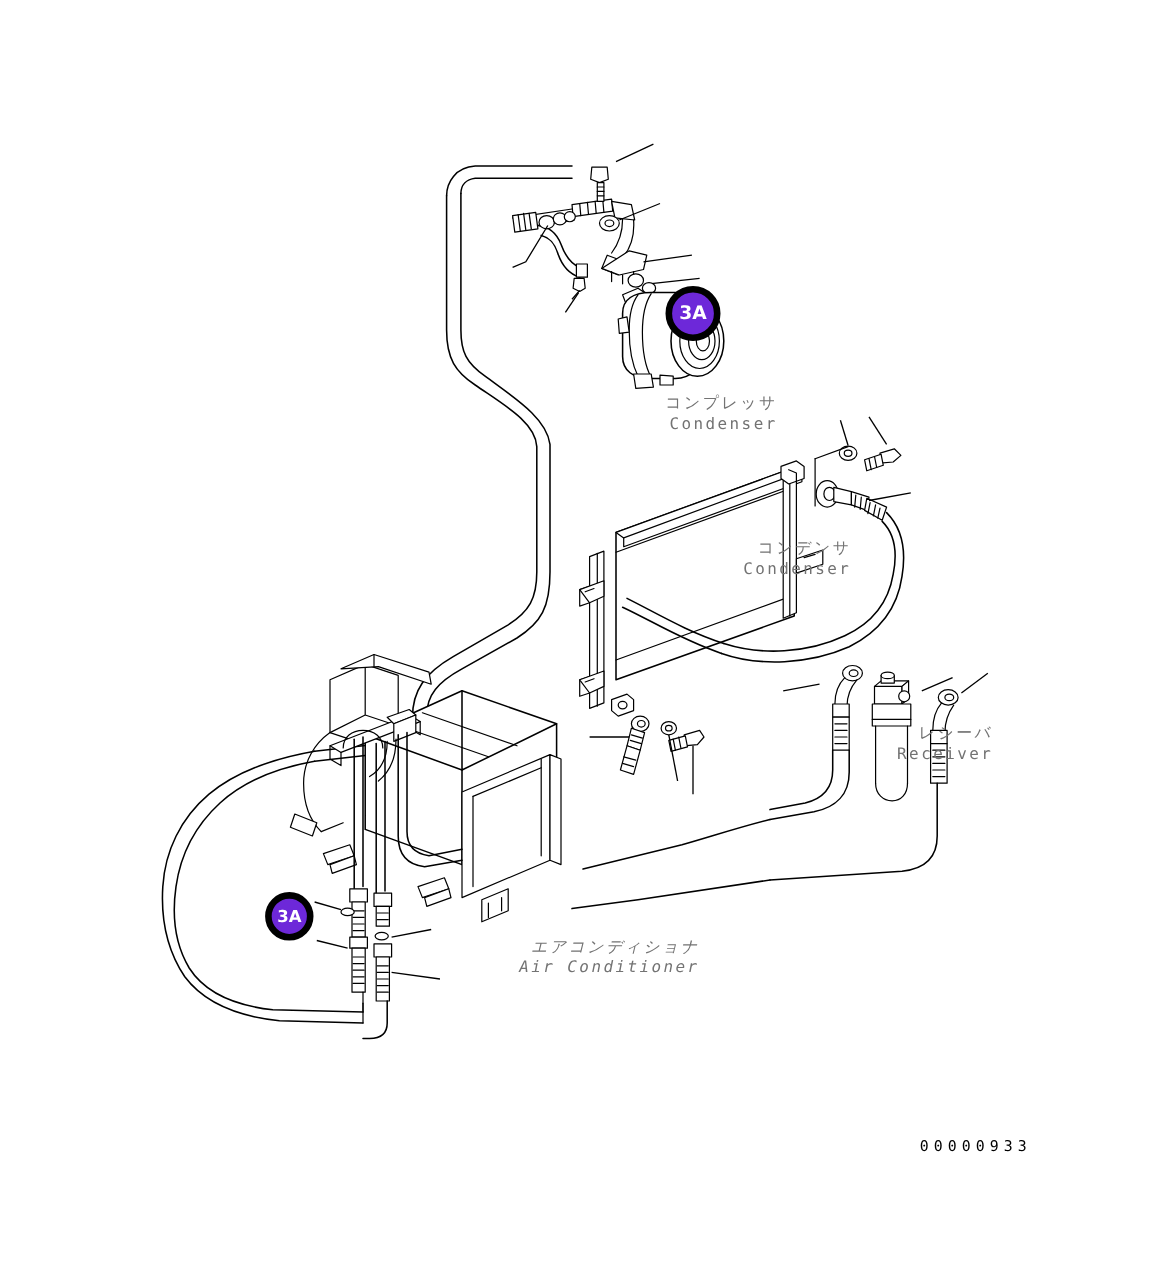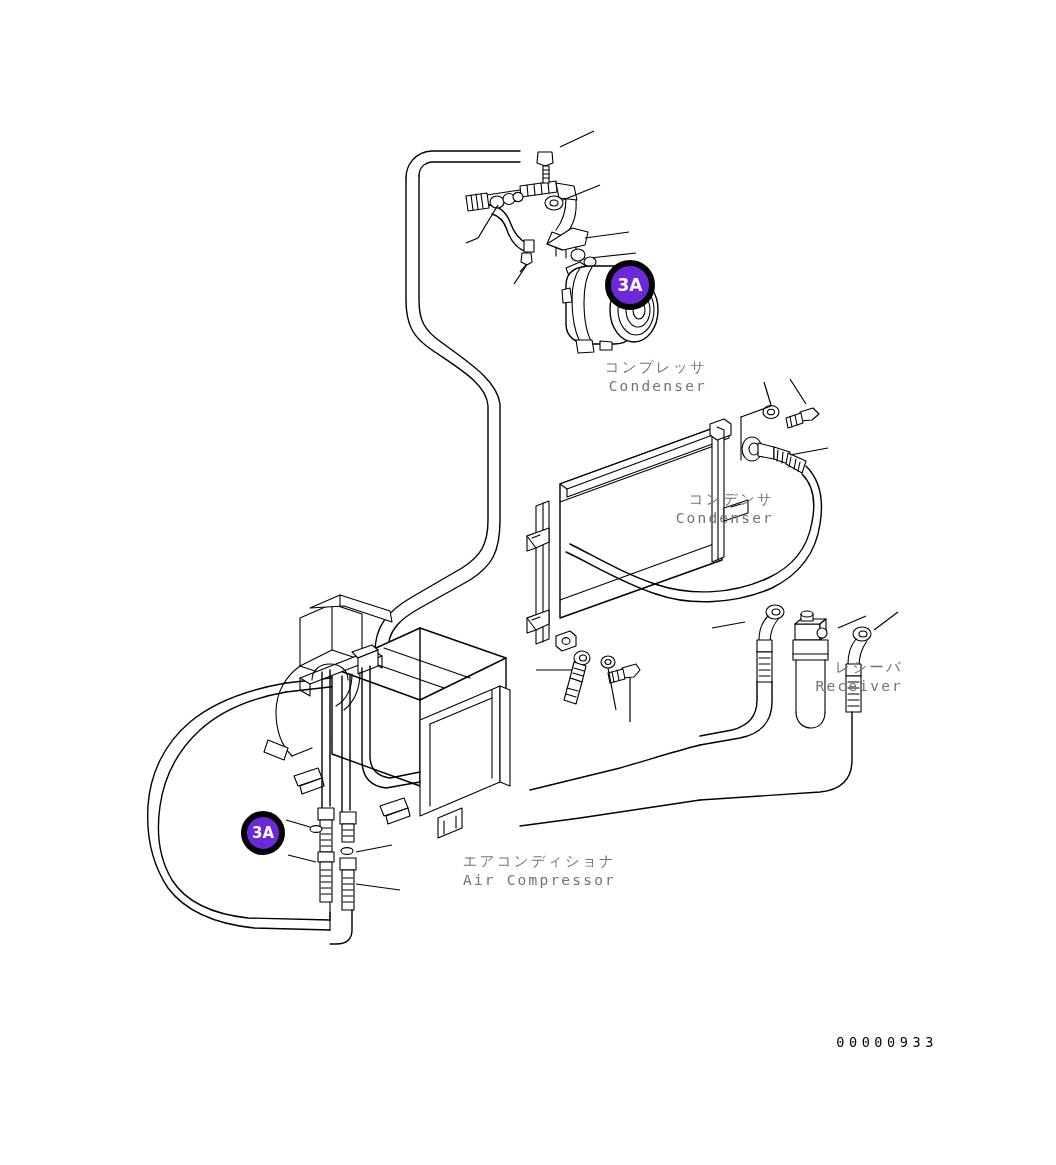--- a/index.html
+++ b/index.html
@@ -463,23 +463,23 @@
   <div class="caption" id="caption-condenser" style="left:574px; top:490px; width:200px;">
     <span class="jp">コンデンサ</span>
     <span class="en">Condenser</span>
   </div>
 
   <div class="caption" id="caption-receiver" style="left:723px; top:658px; width:180px;">
     <span class="jp">レシーバ</span>
     <span class="en">Receiver</span>
   </div>
 
-  <div class="caption" id="caption-airconditioner" style="left:376px; top:852px; width:240px;">
+  <div class="caption" id="caption-airconditioner" style="left:396px; top:852px; width:240px;font-style:italic;">
     <span class="jp">エアコンディショナ</span>
-    <span class="en">Air Compressor</span>
+    <span class="en">Air Conditioner</span>
   </div>
 
   <div class="callout" id="callout-compressor">
     <span>3A</span>
   </div>
 
   <div class="callout" id="callout-airconditioner">
     <span>3A</span>
   </div>
 

